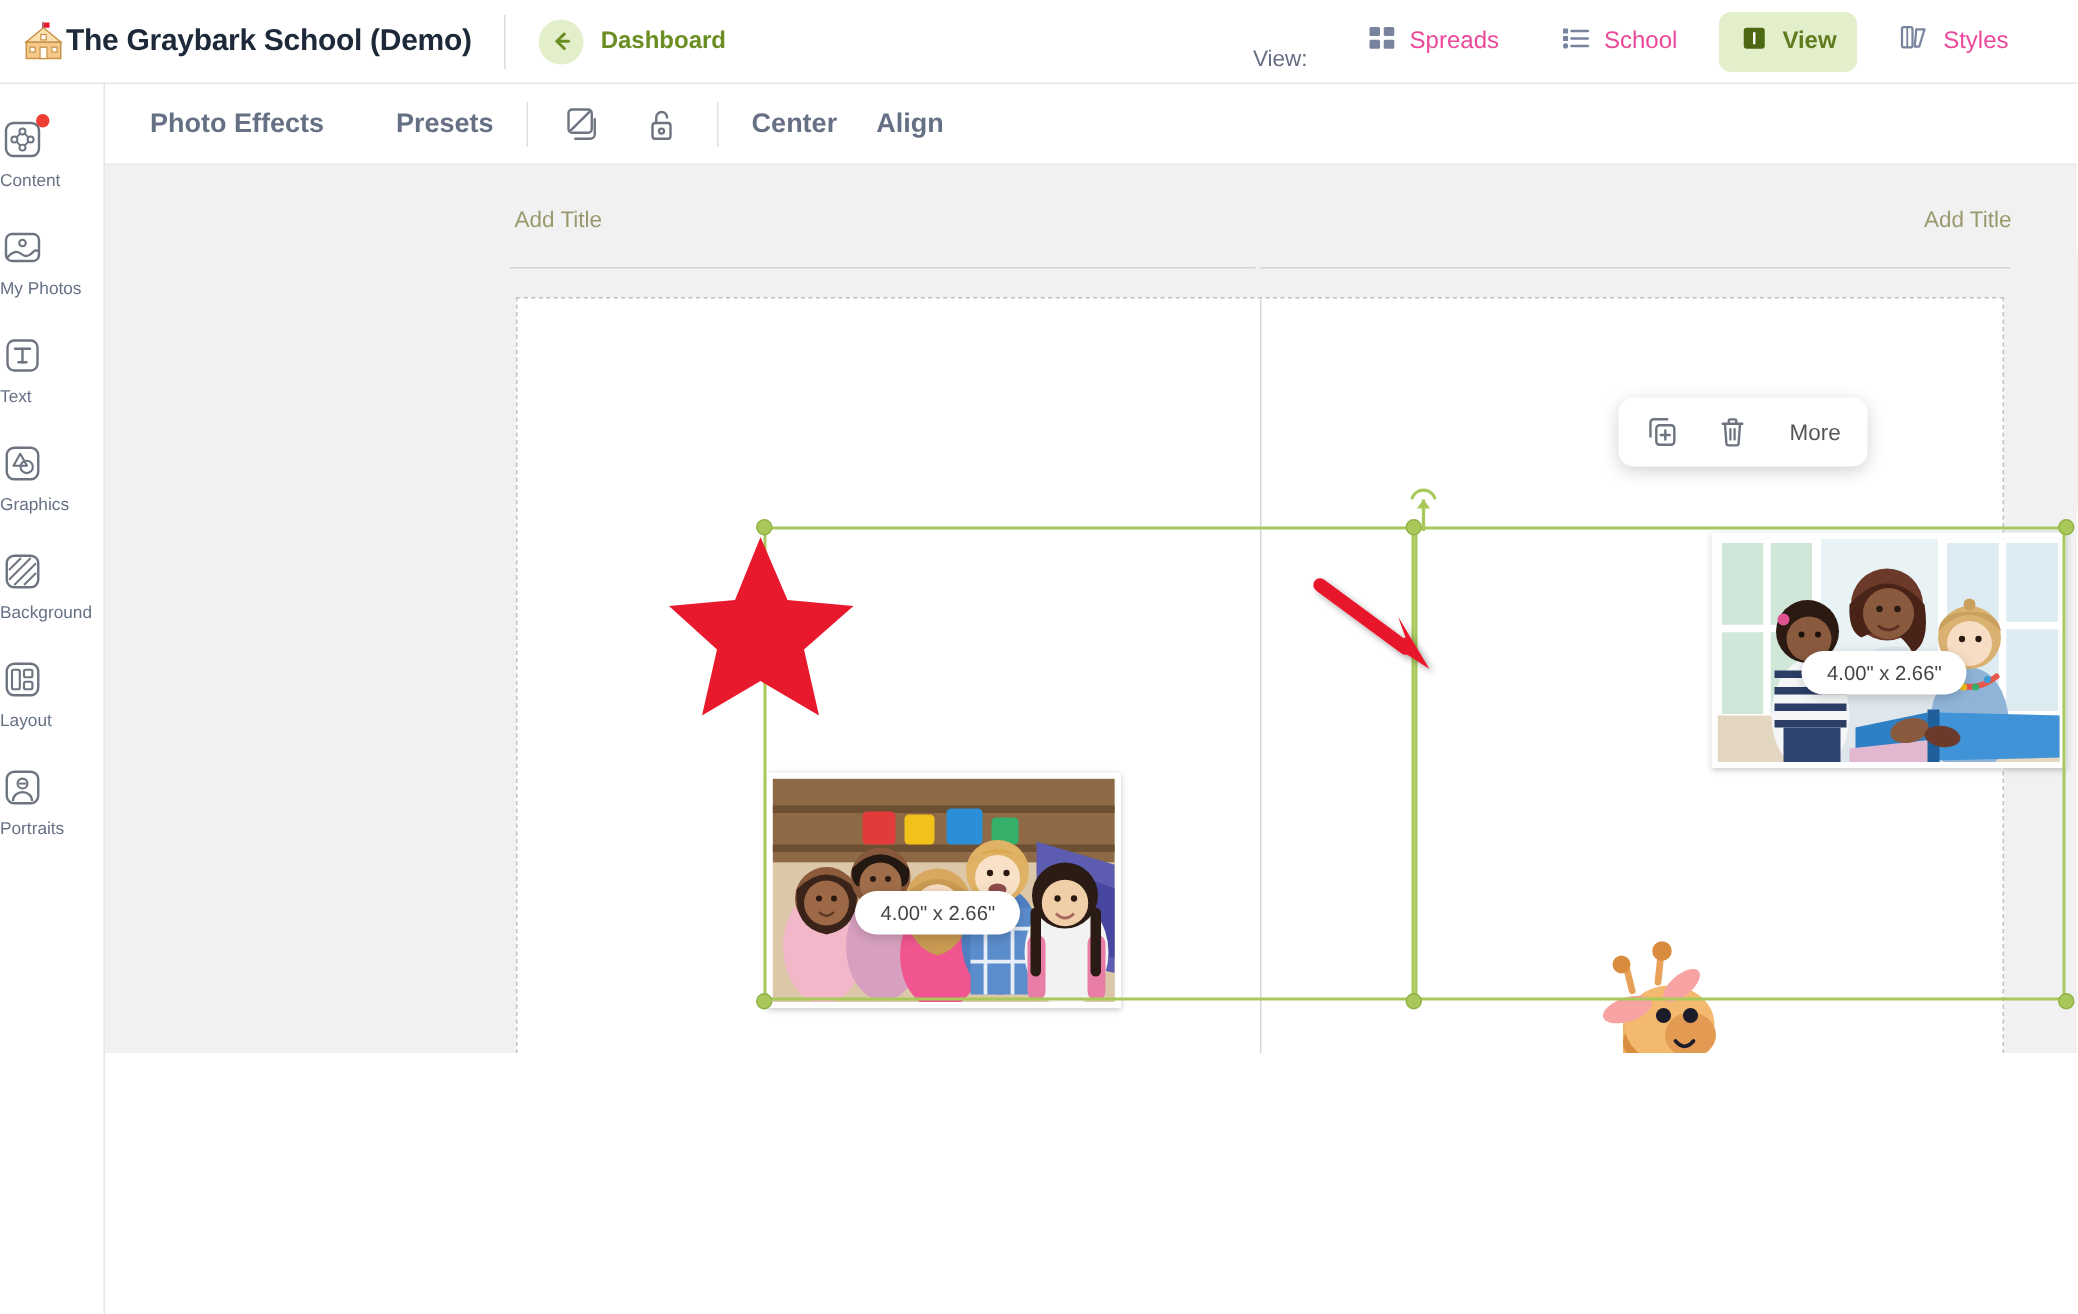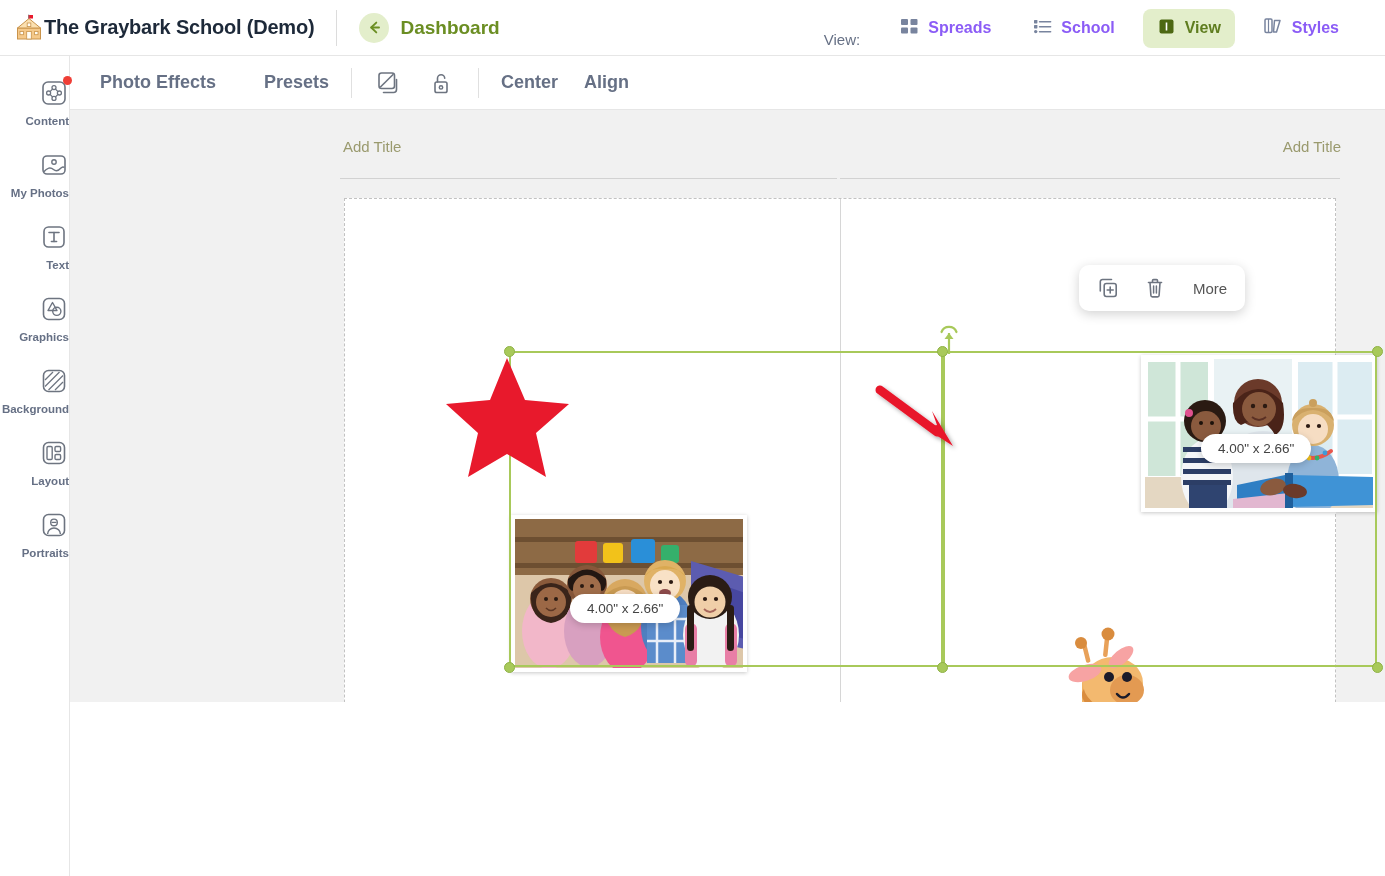--- a/index.html
+++ b/index.html
@@ -18,29 +18,29 @@
     display: flex; align-items: center;
   }
   .brand { display: flex; align-items: center; padding-left: 14px; }
   .brand-title { font-size: 20px; font-weight: bold; color: #1d2939; letter-spacing: -0.2px; }
   .vsep { width: 1px; height: 36px; background: #dcdcdc; margin-left: 22px; margin-right: 22px; }
   .dash { display: flex; align-items: center; gap: 11px; }
   .dash-circle {
     width: 30px; height: 30px; border-radius: 50%;
     background: #e3eecb; display: flex; align-items: center; justify-content: center;
   }
-  .dash-label { font-size: 19px; font-weight: bold; color: #6b8e23; }
+  .dash-label { font-size: 16px; font-weight: bold; color: #6b8e23; }
   .view-group {
     margin-left: auto; display: flex; align-items: flex-end; gap: 0; padding-right: 18px;
   }
   .view-label { font-size: 15px; color: #667085; margin-right: 26px; }
   .view-item {
     display: flex; align-items: center; gap: 9px;
-    font-size: 16px; color: #8b5cf6; padding: 8px 14px; border-radius: 8px;
-    margin-right: 14px; cursor: pointer; font-weight: bold;
+    font-size: 16px; color: #ec4899; padding: 8px 14px; border-radius: 8px;
+    margin-right: 14px; cursor: pointer;
   }
   .view-item.active { background: #e3eecb; color: #5f7d1f; font-weight: bold; }
   .view-item.active .vi-label { color: #5f7d1f; }
 
   
   .toolbar2 {
     position: absolute; top: 56px; left: 70px; width: 1315px; height: 54px;
     background: #ffffff; border-bottom: 1px solid #e6e6e6;
     display: flex; align-items: center; padding-left: 30px; gap: 0;
   }
@@ -49,22 +49,22 @@
   .tb-sep { width: 1px; height: 30px; background: #e0e0e0; margin: 0 22px; }
   .tb-icon { width: 30px; height: 30px; display: flex; align-items: center; justify-content: center; cursor: pointer; }
 
   
   .sidebar {
     position: absolute; top: 56px; left: 0; width: 70px; height: 820px;
     background: #ffffff; border-right: 1px solid #e6e6e6;
     padding-top: 22px;
   }
   .sb-item {
-    display: flex; flex-direction: column; align-items: flex-end;
-    margin-bottom: 23px; cursor: pointer; position: relative; font-weight: bold;
+    display: flex; flex-direction: column; align-items: flex-start;
+    margin-bottom: 23px; cursor: pointer; position: relative;
   }
   .sb-ico { position: relative; width: 30px; height: 30px; display:flex; align-items:center; justify-content:center; }
   .sb-label { font-size: 11.5px; color: #667085; margin-top: 7px; white-space: nowrap; }
   .sb-dot {
     position: absolute; top: -2px; right: -3px;
     width: 9px; height: 9px; border-radius: 50%; background: #ef3e36;
   }
 
   
   .canvas-area {

